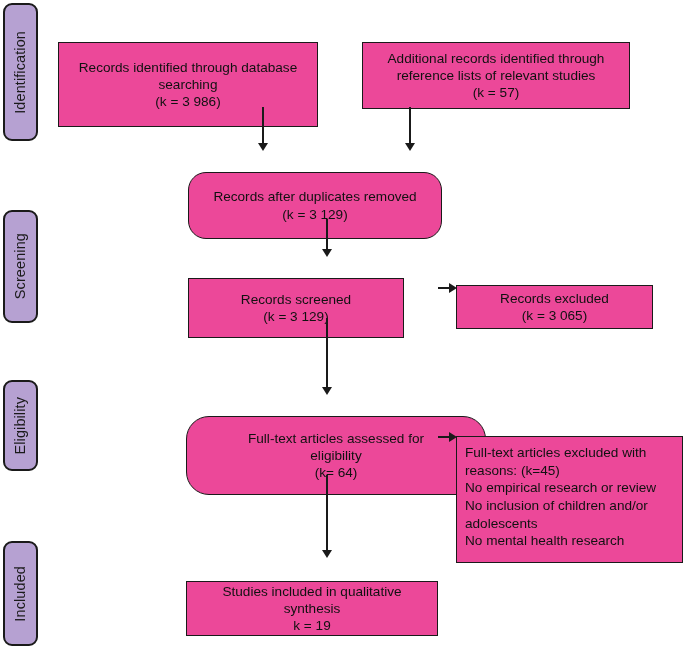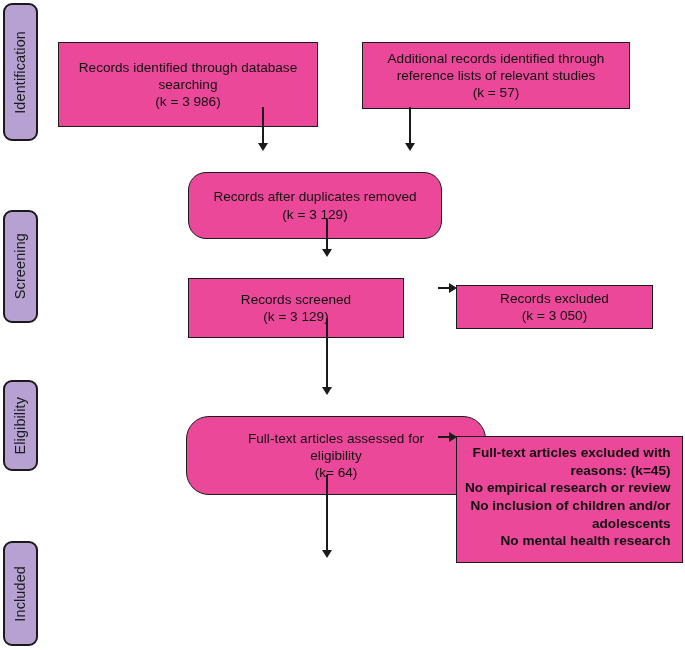--- a/index.html
+++ b/index.html
@@ -55,24 +55,23 @@
     line-height: 1.26;
     text-align: center;
     white-space: pre-line;
     padding: 0 8px;
   }
   .flow-box.left-aligned {
     align-items: flex-start;
     justify-content: flex-start;
   }
   .flow-box.left-aligned .box-text {
-    text-align: right;
+    text-align: left;
     padding: 7px 6px 0 8px;
     line-height: 1.3;
-    font-weight: bold;
   }
 
   
   .connector {
     position: absolute;
   }
   .v-line {
     position: absolute;
     width: 1.6px;
     background: #1a1a1a;
@@ -156,21 +155,21 @@
 (k = 3 129)</span>
   </div>
 
   <div class="connector">
     <div class="h-line" style="left:438px; top:287px; width:13px;"></div>
     <div class="arrow-right" style="left:449px; top:283px;"></div>
   </div>
 
   <div class="flow-box" style="left:456px; top:265px; width:197px; height:44px;">
     <span class="box-text">Records excluded
-(k = 3 050)</span>
+(k = 3 065)</span>
   </div>
 
   <div class="connector">
     <div class="v-line" style="left:326px; top:318px; height:70px;"></div>
     <div class="arrow-down" style="left:322px; top:387px;"></div>
   </div>
 
   <div class="flow-box" style="left:186px; top:396px; width:300px; height:79px;border-radius:23px;">
     <span class="box-text">Full-text articles assessed for
 eligibility
@@ -189,14 +188,19 @@
 No inclusion of children and/or
 adolescents
 No mental health research</span>
   </div>
 
   <div class="connector">
     <div class="v-line" style="left:326px; top:475px; height:76px;"></div>
     <div class="arrow-down" style="left:322px; top:550px;"></div>
   </div>
 
+  <div class="flow-box" style="left:186px; top:561px; width:252px; height:55px;">
+    <span class="box-text">Studies included in qualitative
+synthesis
+k = 19</span>
+  </div>
 
 </div>
 
 </body></html>

